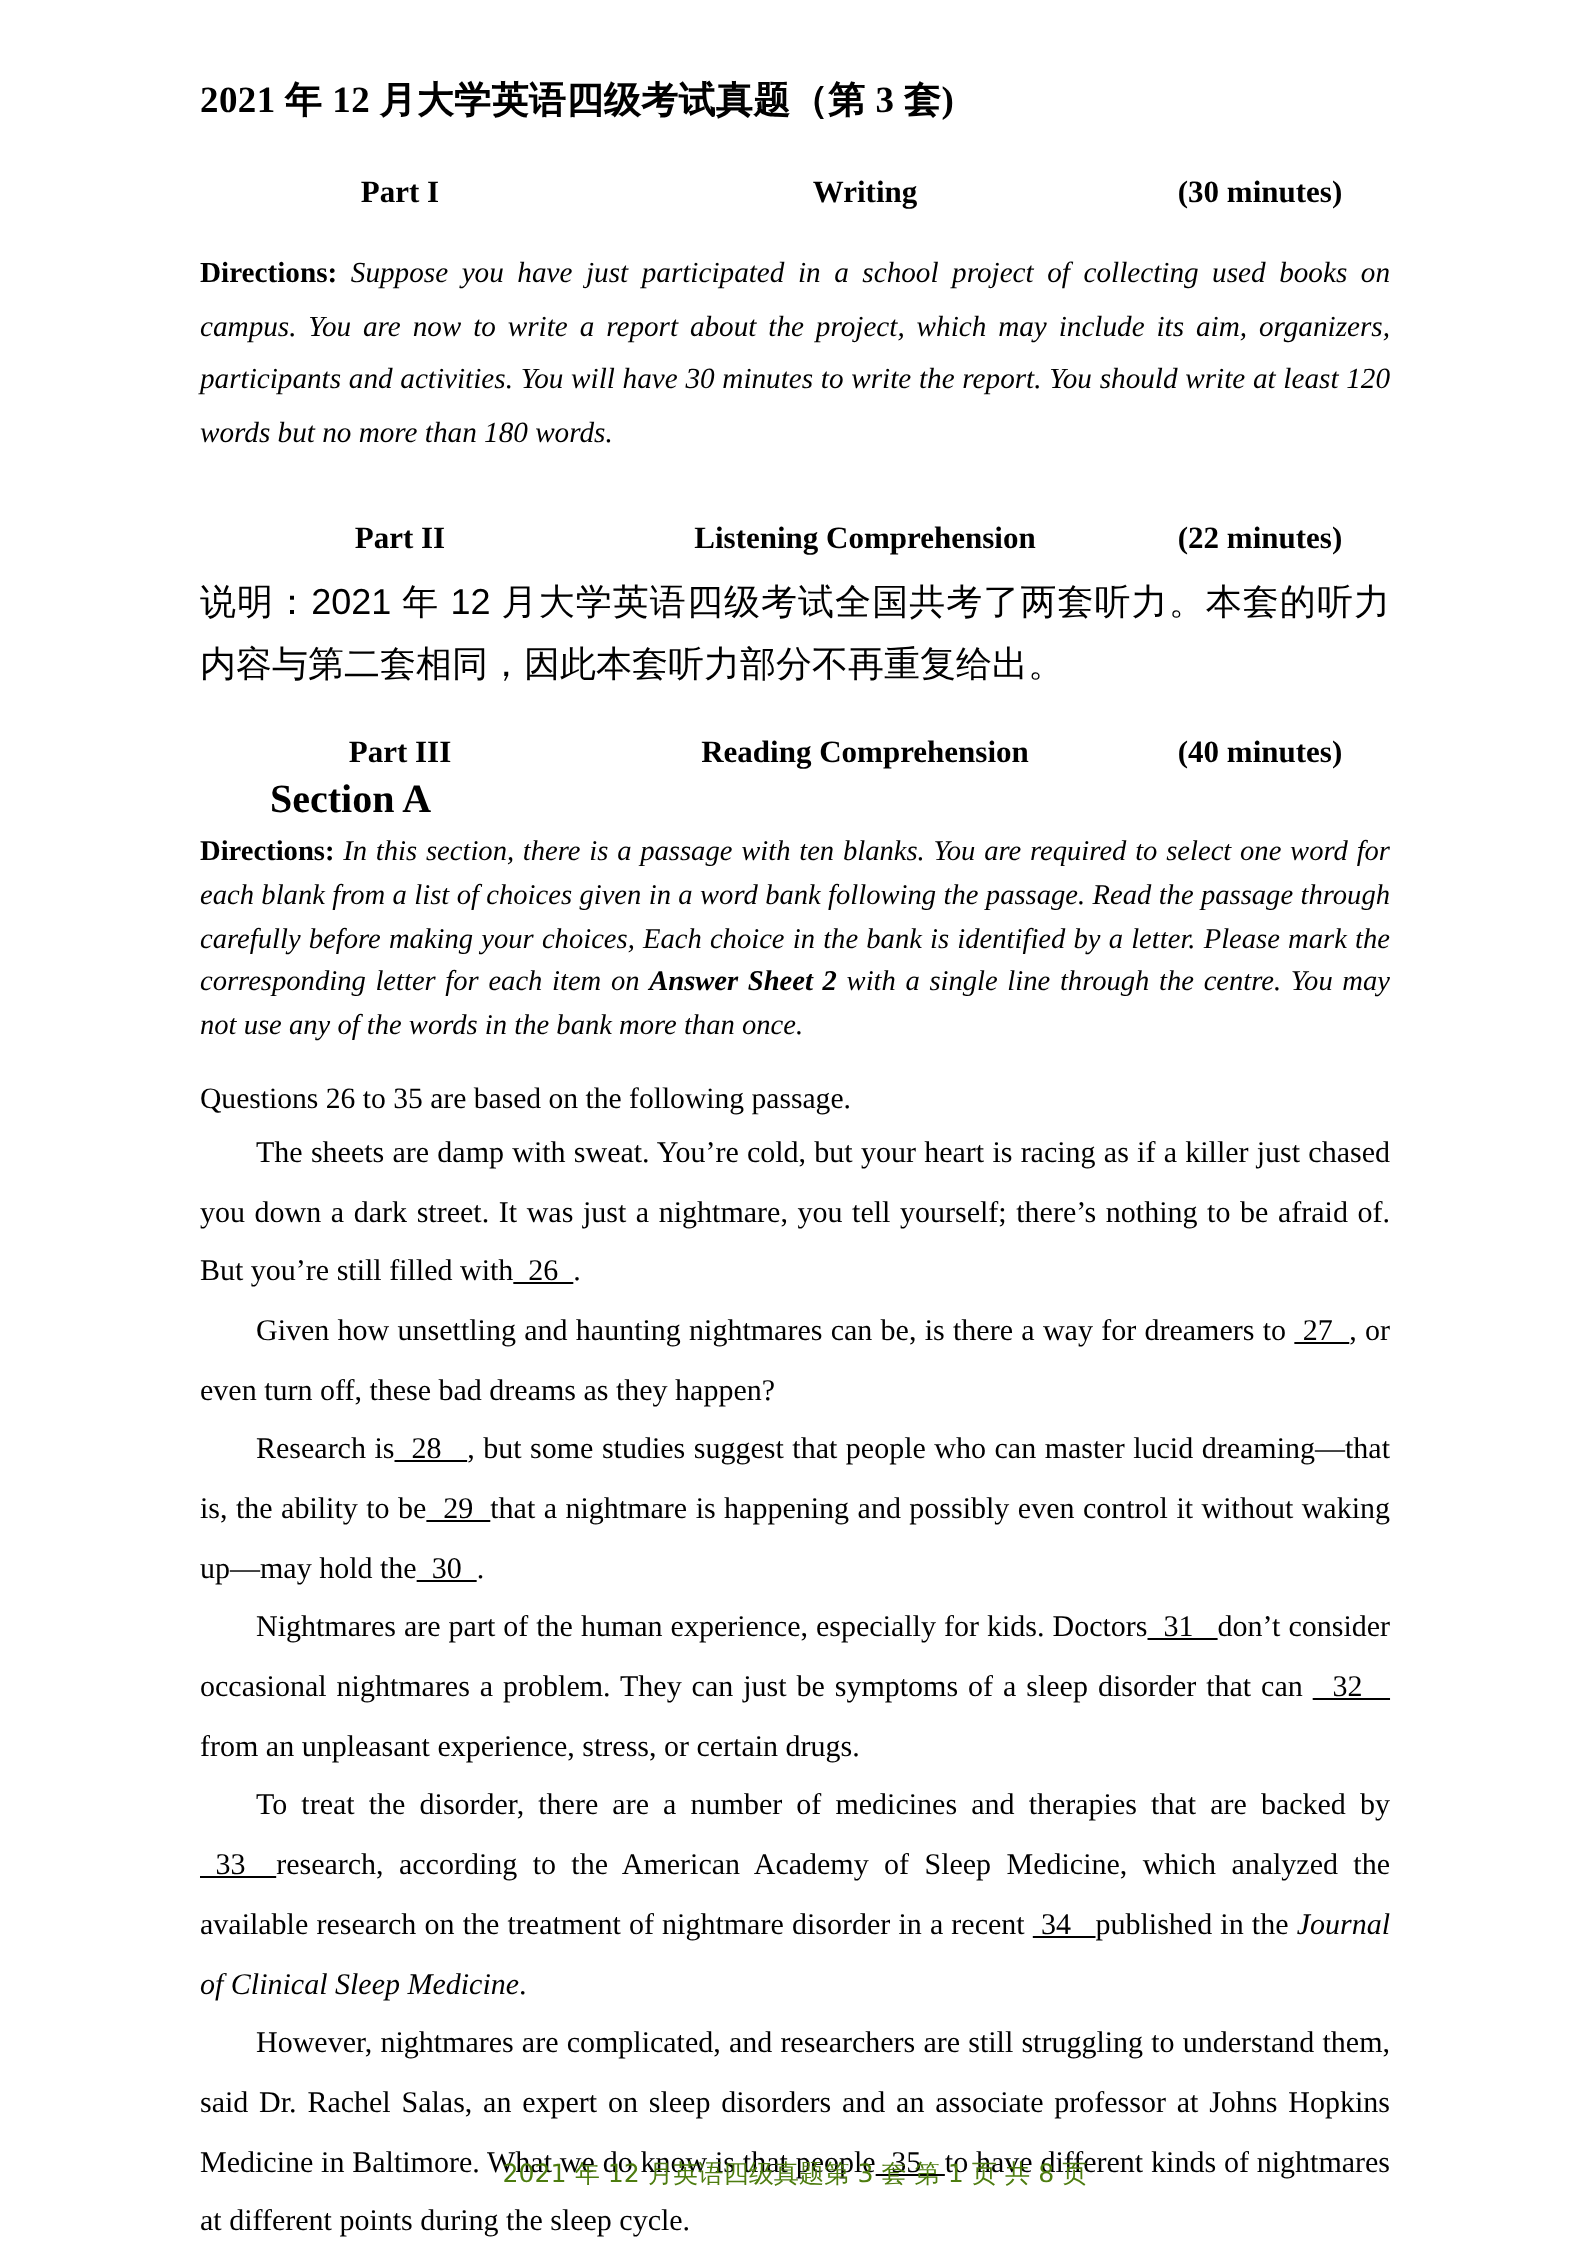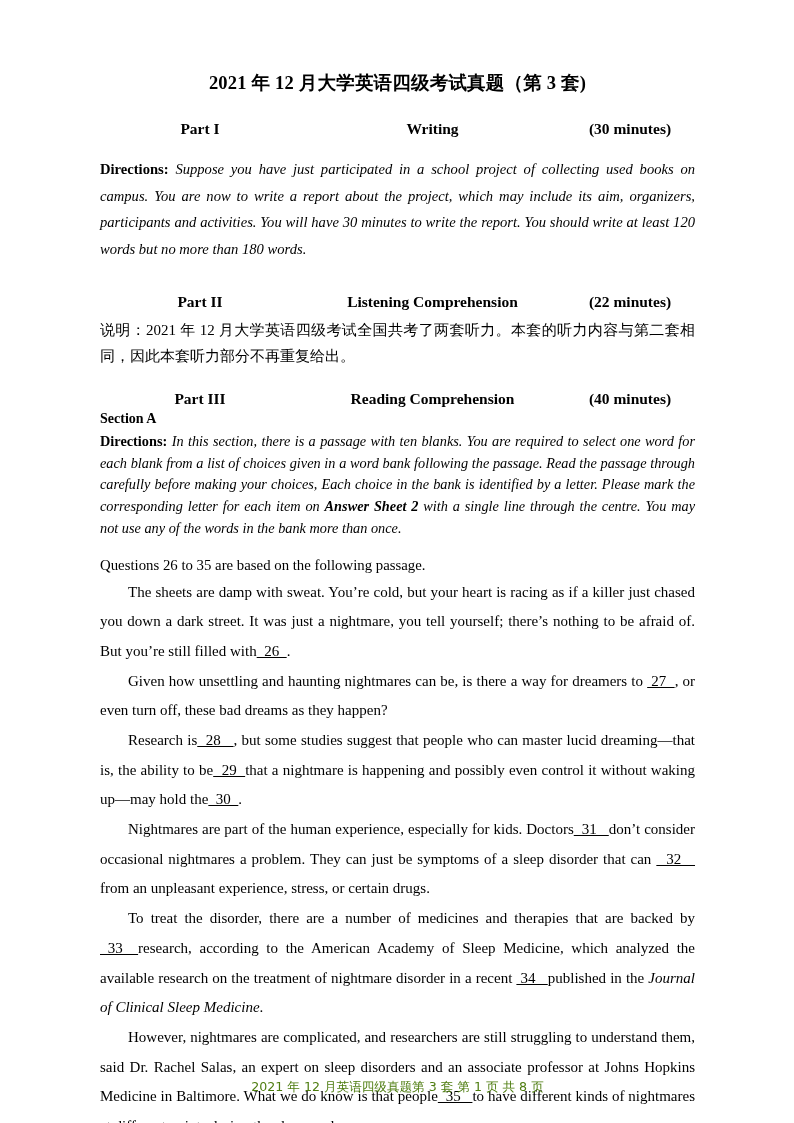--- a/index.html
+++ b/index.html
@@ -18,25 +18,25 @@
   .page {
     position: absolute;
     left: 100px;
     top: 0;
     width: 595px;
     height: 1123px;
   }
 
   
   .doc-title {
-    text-align: center;
+    text-align: left;
     font-size: 18.5px;
     font-weight: bold;
     letter-spacing: 0.2px;
-    margin-top: 72px;
+    margin-top: 40px;
     margin-bottom: 0;
     line-height: 1.2;
   }
 
   
   .part-row {
     display: flex;
     align-items: baseline;
     font-weight: bold;
     font-size: 15.5px;
@@ -55,22 +55,23 @@
     width: 130px;
     flex: 0 0 130px;
     text-align: center;
   }
   .part-i     { margin-top: 26px; }
   .part-ii    { margin-top: 31px; }
   .part-iii   { margin-top: 20px; }
 
   .section-label {
     font-weight: bold;
-    font-size: 14px;
+    font-size: 20px;
     margin-top: 3px;
+    margin-left: 35px;
   }
 
   
   .directions {
     font-size: 14.6px;
     line-height: 1.82;
     text-align: justify;
     text-justify: inter-word;
     font-style: italic;
     margin-top: 18px;
@@ -84,25 +85,25 @@
     line-height: 1.52;
     margin-top: 4px;
   }
   .bolditalic {
     font-weight: bold;
     font-style: italic;
   }
 
   
   .cn-note {
-    font-size: 15px;
+    font-size: 18px;
     line-height: 1.72;
     text-align: justify;
     margin-top: 7px;
-    font-family: Liberation Serif, serif;
+    font-family: Liberation Sans, sans-serif;
   }
 
   
   .q-heading {
     font-weight: normal;
     font-size: 14.8px;
     margin-top: 17px;
   }
 
   

